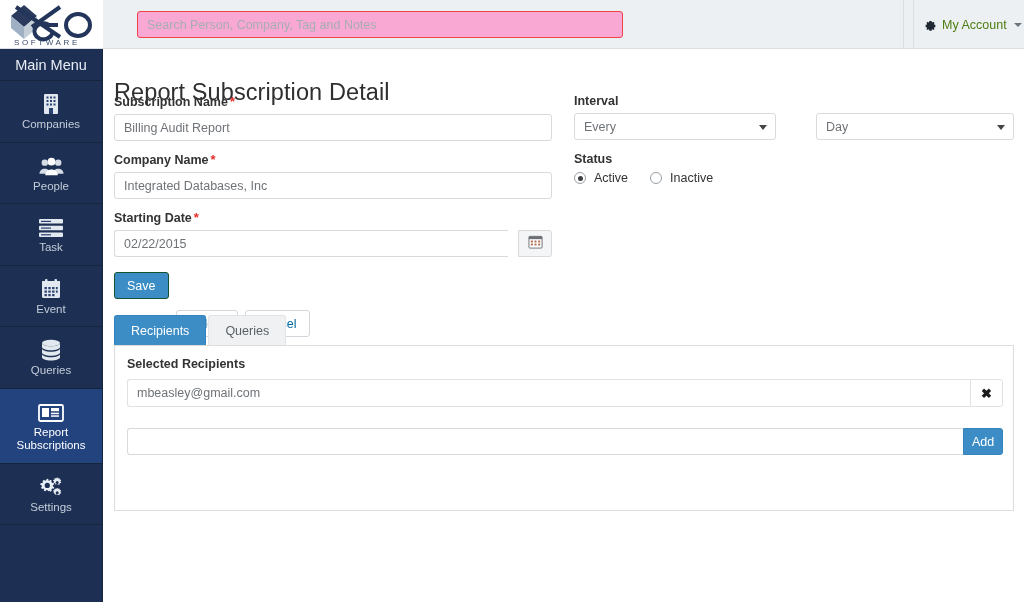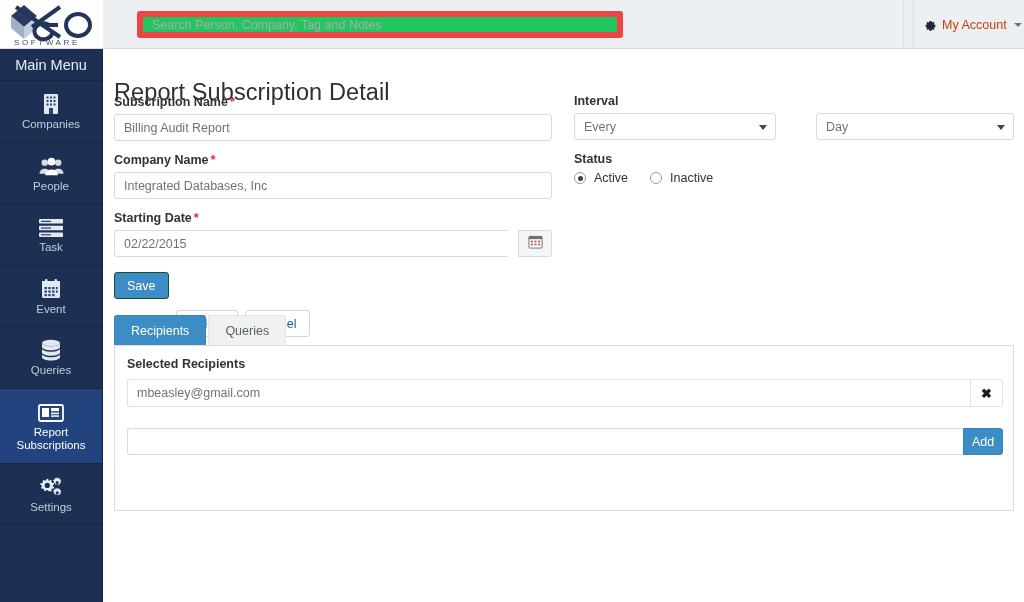--- a/index.html
+++ b/index.html
@@ -32,43 +32,43 @@
     overflow: hidden;
   }
   .logo-svg { position: absolute; left: 2px; top: 1px; }
 
   .search-wrap {
     position: absolute; left: 137px; top: 11px;
     width: 486px; height: 27px;
   }
   .search-input {
     width: 100%; height: 100%;
-    border: 6px solid #ef4444;
+    border: 1px solid #ef4444;
     border-radius: 3px;
-    background: #22c55e;
+    background: #f9a8d4;
     font-family: "Liberation Sans", sans-serif;
     font-size: 12.5px;
     color: #555;
     padding: 0 9px;
     outline: none;
   }
   .search-input::placeholder { color: #a7adb3; }
 
   .acct-divider {
     position: absolute; top: 0; width: 1px; height: 49px;
     background: #dcdfe2;
   }
   .acct-divider.d1 { left: 903px; }
   .acct-divider.d2 { left: 913px; }
 
   .account {
     position: absolute; left: 924px; top: 16px;
     height: 18px;
     display: flex; align-items: center; gap: 5px;
-    font-size: 12.5px; color: #c2410c;
+    font-size: 12.5px; color: #4d7c0f;
     cursor: pointer; white-space: nowrap;
   }
   .gear-icon { display: inline-block; width: 13px; height: 13px; position: relative; top: 0px; }
   .caret-down {
     width: 0; height: 0;
     border-left: 4px solid transparent;
     border-right: 4px solid transparent;
     border-top: 4px solid #6b767f;
     margin-left: 2px;
   }

